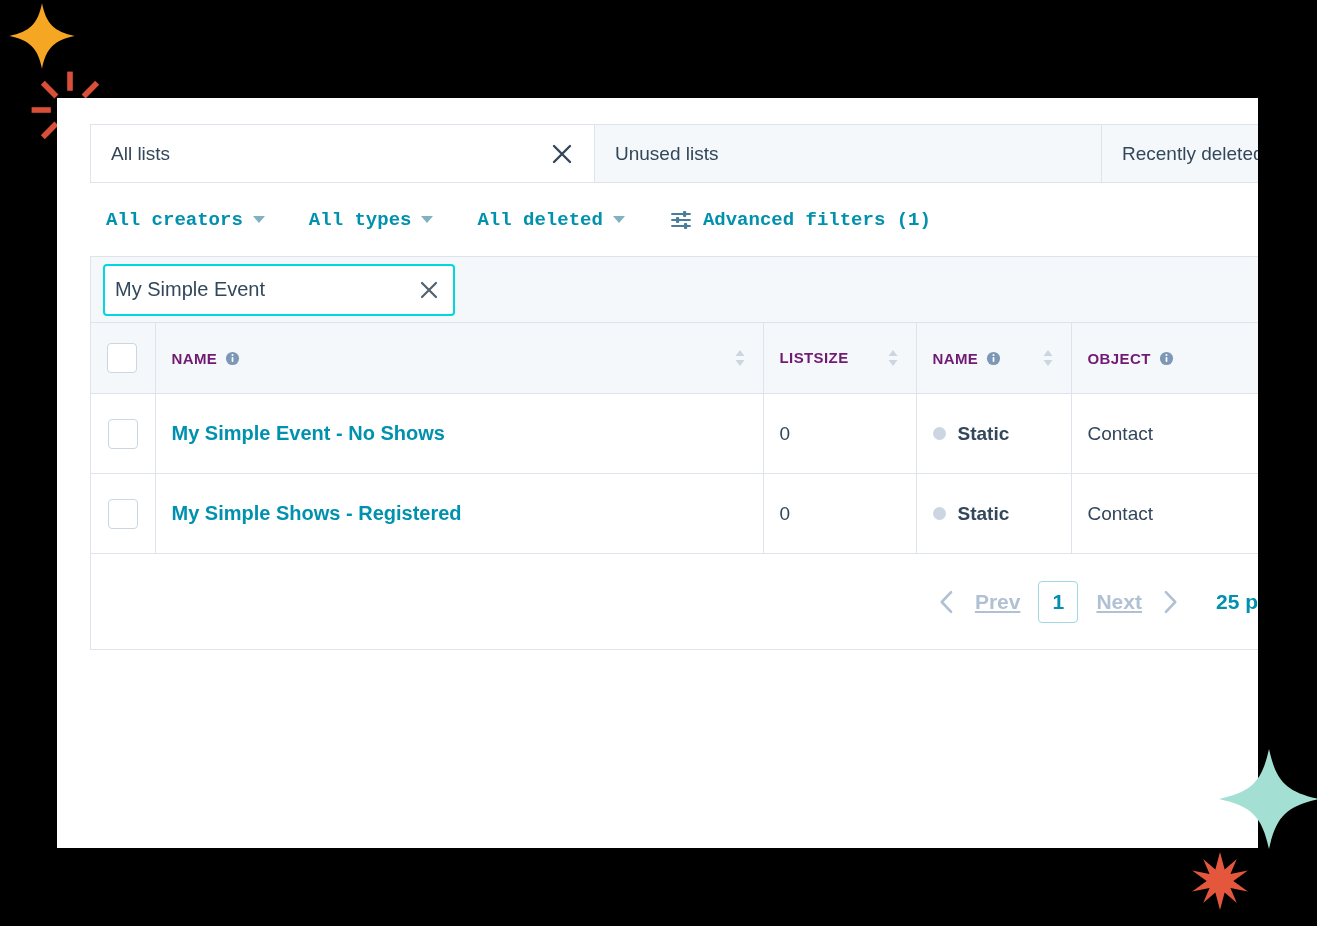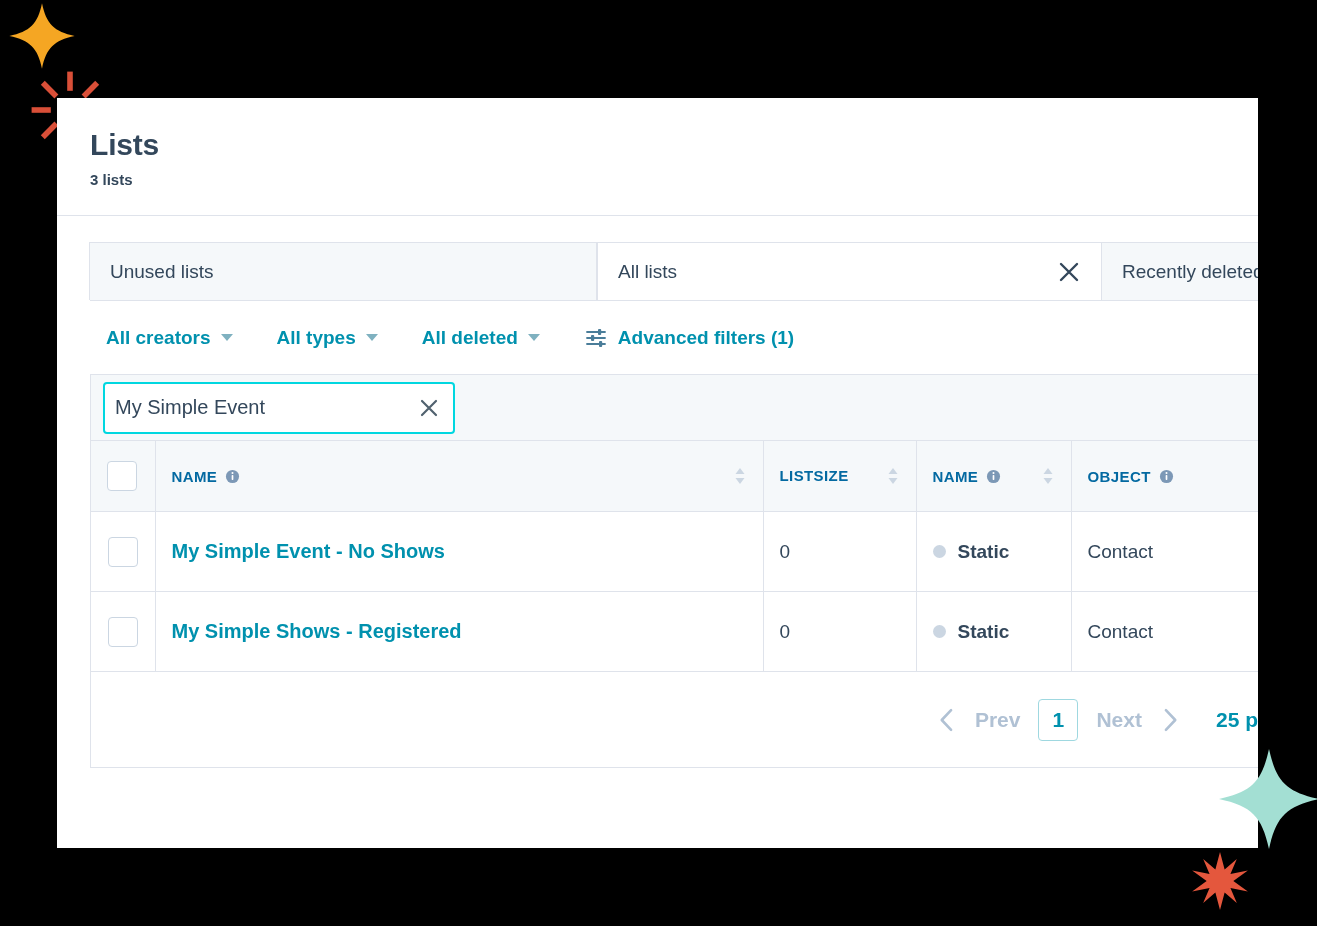--- a/index.html
+++ b/index.html
@@ -74,20 +74,21 @@
   .tab-label{overflow:hidden;}
 
   
   .filters-row{
     display:flex;align-items:center;
     height:74px;
     border-top:1px solid #dfe3eb;
     margin-left:0;
     padding-left:16px;
     box-sizing:border-box;
+    font-family:Liberation Mono, monospace;
   }
   .filter-link{
     display:flex;align-items:center;
     font-size:19px;font-weight:bold;color:#0091ae;
     margin-right:44px;cursor:pointer;white-space:nowrap;
   }
   .caret{
     width:0;height:0;margin-left:10px;
     border-left:6px solid transparent;
     border-right:6px solid transparent;
@@ -139,21 +140,21 @@
     width:100%;
     table-layout:fixed;
   }
   table.lists-table th{
     background:#f5f8fa;
     border-bottom:1px solid #dfe3eb;
     border-right:1px solid #dfe3eb;
     height:70px;
     padding:0 16px;
     vertical-align:middle;
-    font-size:15px;font-weight:bold;color:#0369a1;
+    font-size:15px;font-weight:bold;color:#701a75;
     letter-spacing:0.4px;
     text-align:left;
   }
   table.lists-table td{
     border-bottom:1px solid #dfe3eb;
     border-right:1px solid #dfe3eb;
     height:79px;
     padding:0 16px;
     vertical-align:middle;
     font-size:19px;color:#33475b;
@@ -193,21 +194,21 @@
   .pager-row{
     height:95px;
     display:flex;align-items:center;justify-content:flex-end;
     padding-right:0;
     background:#ffffff;
   }
   .pager{display:flex;align-items:center;}
   .pg-arrow{width:28px;height:28px;cursor:pointer;flex:0 0 auto;}
   .pg-text{
     font-size:21px;font-weight:bold;color:#b0c1d4;
-    margin:0 14px;cursor:pointer;
+    margin:0 14px;cursor:pointer;text-decoration:underline;
   }
   .pg-num{
     width:38px;height:40px;
     display:flex;align-items:center;justify-content:center;
     border:1px solid #9fd8e0;border-radius:4px;
     color:#0091ae;font-size:21px;font-weight:bold;
     margin:0 4px;cursor:pointer;
   }
   .pg-perpage{
     font-size:21px;font-weight:bold;color:#0091ae;
@@ -245,36 +246,32 @@
 </div>
 
 <div class="deco" id="deco-red-burst">
   <svg viewBox="0 0 100 100" width="58" height="58" aria-hidden="true">
     <path d="M50 0 L58 30 L79 12 L68 38 L98 32 L73 50 L98 68 L68 62 L79 88 L58 70 L50 100 L42 70 L21 88 L32 62 L2 68 L27 50 L2 32 L32 38 L21 12 L42 30 Z" fill="#E4573D"></path>
   </svg>
 </div>
 
 <div id="app-card">
 
-  <div class="card-header">
-    <div class="page-title">Lists</div>
-    <div class="page-subtitle">3 lists</div>
-  </div>
 
   <div class="card-body">
 
     <div class="tabs-row">
-      <div class="tab inactive" id="tab-unused">
-        <span class="tab-label">Unused lists</span>
-      </div>
       <div class="tab active" id="tab-all">
         <span class="tab-label">All lists</span>
         <svg class="tab-x" viewBox="0 0 24 24" aria-hidden="true">
           <path d="M4 4 L20 20 M20 4 L4 20" stroke="#33475b" stroke-width="2.4" fill="none" stroke-linecap="round"></path>
         </svg>
+      </div>
+      <div class="tab inactive" id="tab-unused">
+        <span class="tab-label">Unused lists</span>
       </div>
       <div class="tab inactive" id="tab-recent">
         <span class="tab-label">Recently deleted</span>
       </div>
     </div>
 
     <div class="filters-row">
       <div class="filter-link">
         <span>All creators</span>
         <span class="caret"></span>

